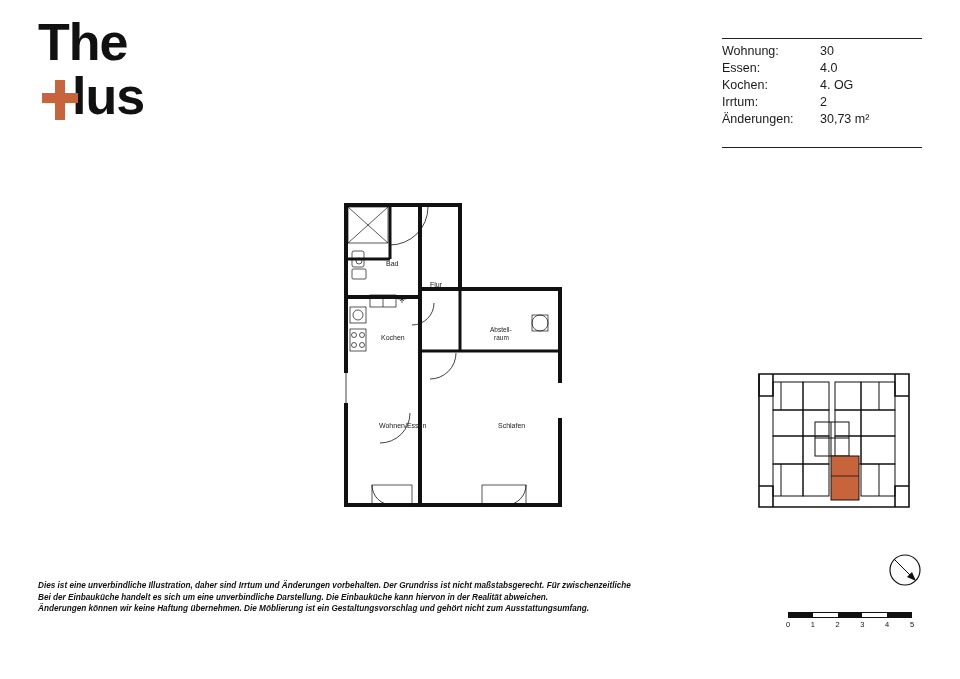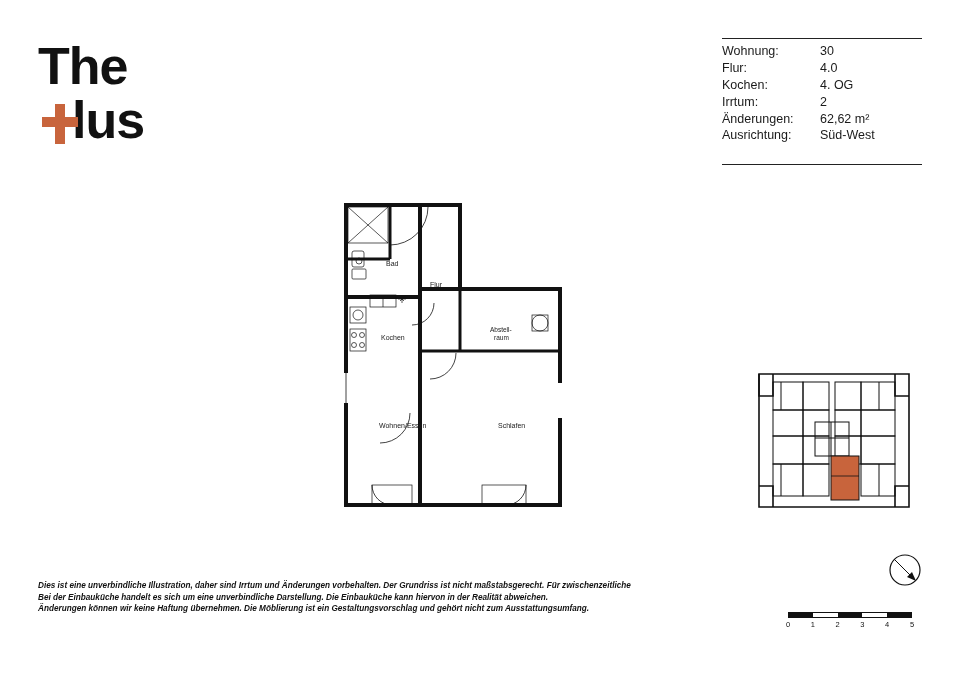--- a/index.html
+++ b/index.html
@@ -13,21 +13,21 @@
     position: relative;
     font-family: "Liberation Sans", sans-serif;
     color: #1a1a1a;
     overflow: hidden;
   }
 
   
   .logo {
     position: absolute;
     left: 38px;
-    top: 40px;
+    top: 16px;
     width: 200px;
     height: 110px;
   }
   .logo-the {
     position: absolute;
     left: 0;
     top: 0;
     font-size: 52px;
     font-weight: 700;
     letter-spacing: -1px;
@@ -187,38 +187,34 @@
 
 <div class="info">
   <div class="rule"></div>
   <table>
     <tbody>
       <tr>
         <td class="k">Wohnung:</td>
         <td class="v">30</td>
       </tr>
       <tr>
-        <td class="k">Flur:</td>
+        <td class="k">Essen:</td>
         <td class="v">4.0</td>
       </tr>
       <tr>
         <td class="k">Kochen:</td>
         <td class="v">4. OG</td>
       </tr>
       <tr>
         <td class="k">Irrtum:</td>
         <td class="v">2</td>
       </tr>
       <tr>
         <td class="k">Änderungen:</td>
-        <td class="v">62,62 m²</td>
-      </tr>
-      <tr>
-        <td class="k">Ausrichtung:</td>
-        <td class="v">Süd-West</td>
+        <td class="v">30,73 m²</td>
       </tr>
     </tbody>
   </table>
   <div class="rule"></div>
 </div>
 
 <div class="plan">
   <svg width="218" height="306" viewBox="0 0 218 306" xmlns="http://www.w3.org/2000/svg">
     <g stroke="#111" fill="none">
 

